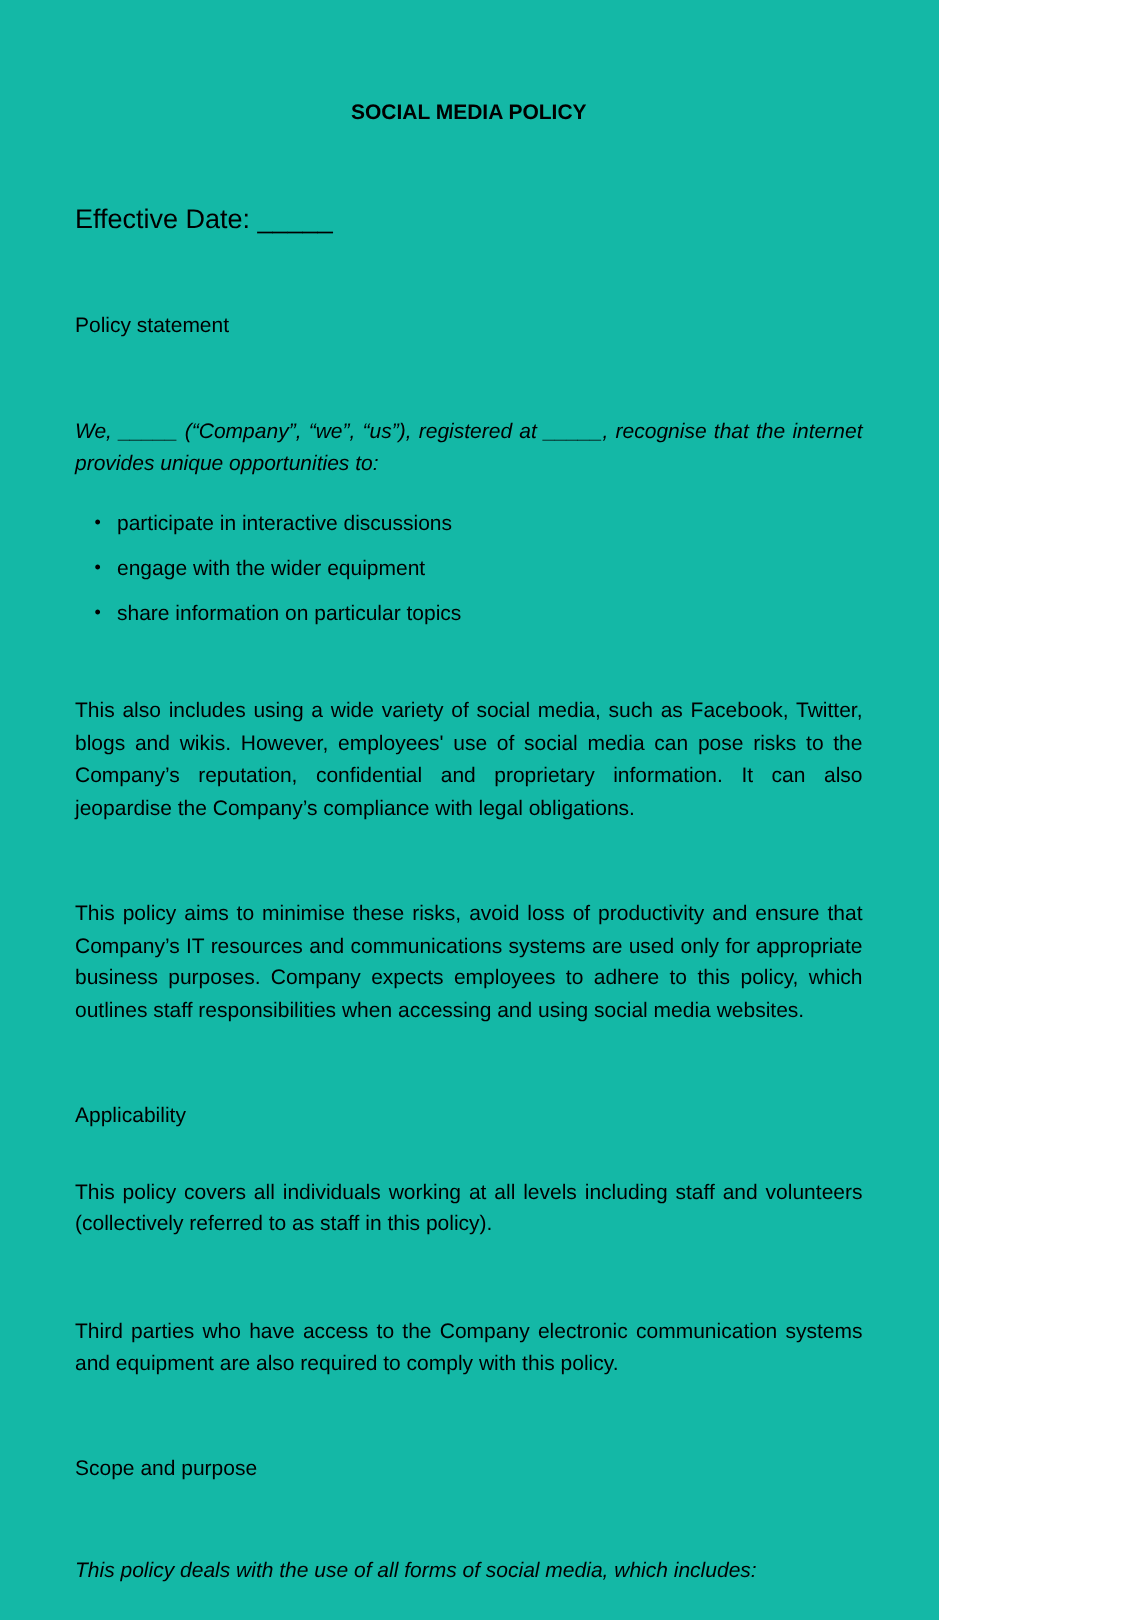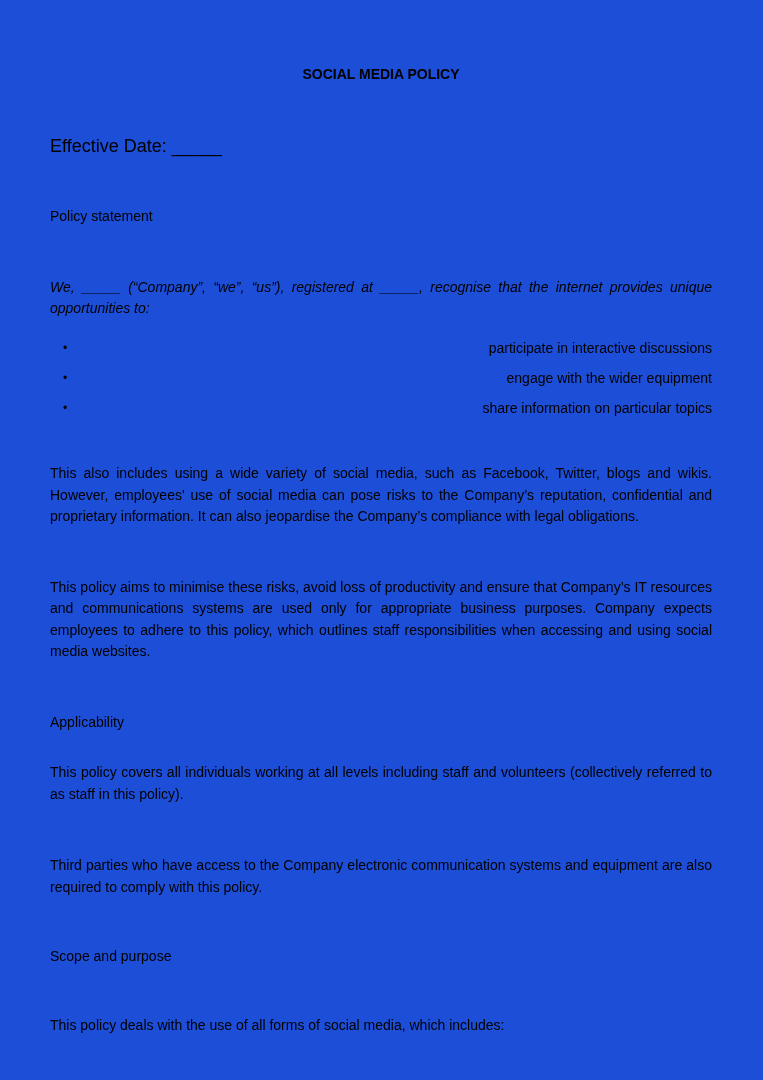--- a/index.html
+++ b/index.html
@@ -6,23 +6,23 @@
   html, body { background: #ffffff; }
   body {
     width: 763px;
     height: 1080px;
     overflow: hidden;
     font-family: "Liberation Sans", "DejaVu Sans", sans-serif;
     color: #000000;
     -webkit-font-smoothing: antialiased;
   }
   .page {
-    width: 763px;
+    width: 626px;
     height: 1080px;
-    background: #1d4ed8;
+    background: #14b8a6;
     padding: 64px 51px 0 50px;
   }
   .doc-title {
     font-size: 14px;
     font-weight: bold;
     line-height: 21.5px;
     text-align: center;
   }
   .effective-date {
     margin-top: 50px;
@@ -40,31 +40,30 @@
   .para {
     font-size: 14px;
     line-height: 21.5px;
     text-align: justify;
   }
   .para.intro       { margin-top: 49px; font-style: italic; }
   .para.risks       { margin-top: 44px; }
   .para.aims        { margin-top: 49px; }
   .para.coverage    { margin-top: 29px; }
   .para.thirdparty  { margin-top: 50px; }
-  .para.scopeintro  { margin-top: 47px; text-align: left; }
+  .para.scopeintro  { margin-top: 47px; text-align: left; font-style: italic; }
   ul.bullets {
     margin-top: 18px;
     list-style: none;
   }
   ul.bullets li {
     position: relative;
     padding-left: 28px;
     font-size: 14px;
     line-height: 21.5px;
-    text-align: right;
   }
   ul.bullets li:not(:last-child) { margin-bottom: 8.5px; }
   ul.bullets li::before {
     content: "\2022";
     position: absolute;
     left: 13px;
     top: 0;
     font-size: 12px;
     line-height: 21.5px;
   }

